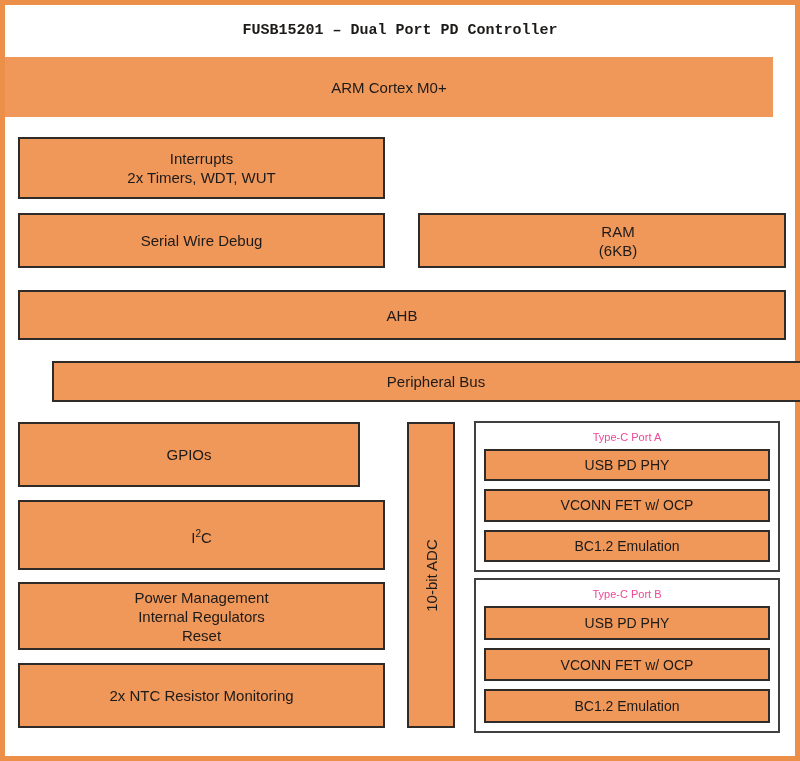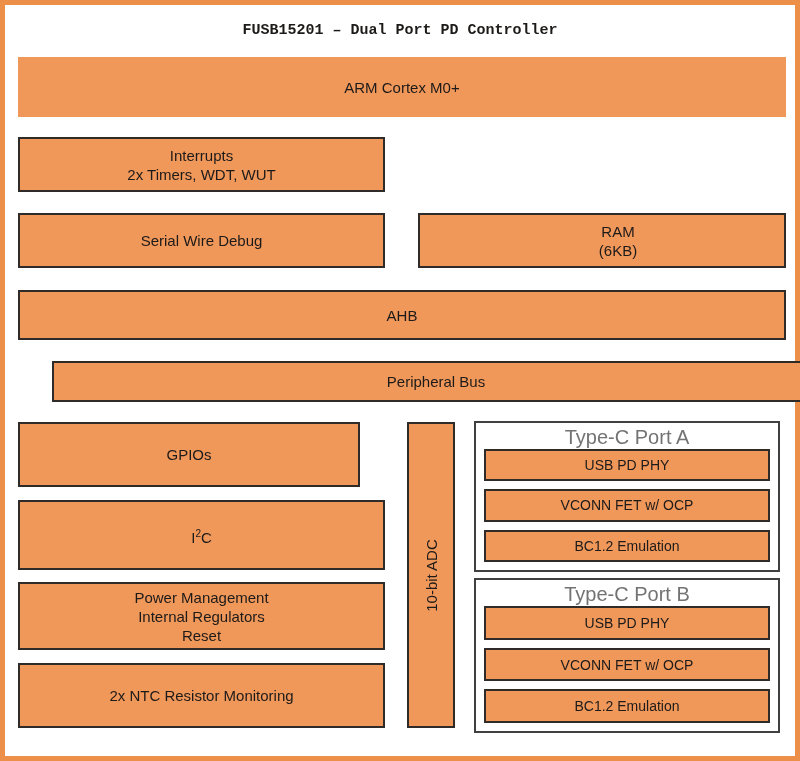--- a/index.html
+++ b/index.html
@@ -51,23 +51,23 @@
     position: absolute;
     box-sizing: border-box;
     background: #ffffff;
     border: 2px solid #404040;    
     display: flex;
     flex-direction: column;
     padding: 3px 8px 8px 8px;
   }
   .portbox .port-title {
     text-align: center;
-    font-size: 20px;
+    font-size: 11px;
     line-height: 23px;
-    color: #737373;
+    color: #ec4899;
     flex: 0 0 auto;
   }
   .portbox .port-items {
     flex: 1 1 auto;
     display: flex;
     flex-direction: column;
     gap: 8px;
   }
   .portbox .port-item {
     flex: 1 1 auto;
@@ -81,22 +81,22 @@
     justify-content: center;
     text-align: center;
   }
   .vertical-text {
     transform: rotate(-90deg);
     white-space: nowrap;
   }
   sup { font-size: 10px; }
 
   
-  #blk-arm        { left: 13px;  top: 52px;  width: 768px; height: 60px; }
-  #blk-interrupts { left: 13px;  top: 132px; width: 367px; height: 55px; }
+  #blk-arm        { left: 0;  top: 52px;  width: 768px; height: 60px; }
+  #blk-interrupts { left: 13px;  top: 132px; width: 367px; height: 62px; }
   #blk-flash      { left: 413px; top: 132px; width: 368px; height: 55px; }
   #blk-swd        { left: 13px;  top: 208px; width: 367px; height: 55px; }
   #blk-ram        { left: 413px; top: 208px; width: 368px; height: 55px; padding-left: 32px; }
   #blk-ahb        { left: 13px;  top: 285px; width: 768px; height: 50px; }
   #blk-pbus       { left: 15px;  top: 356px; width: 768px; height: 41px; margin-left: 32px; }
   #blk-gpios      { left: 13px;  top: 417px; width: 342px; height: 65px; }
   #blk-i2c        { left: 13px;  top: 495px; width: 367px; height: 70px; }
   #blk-pm         { left: 13px;  top: 577px; width: 367px; height: 68px; }
   #blk-ntc        { left: 13px;  top: 658px; width: 367px; height: 65px; }
   #blk-adc        { left: 402px; top: 417px; width: 48px;  height: 306px; }

